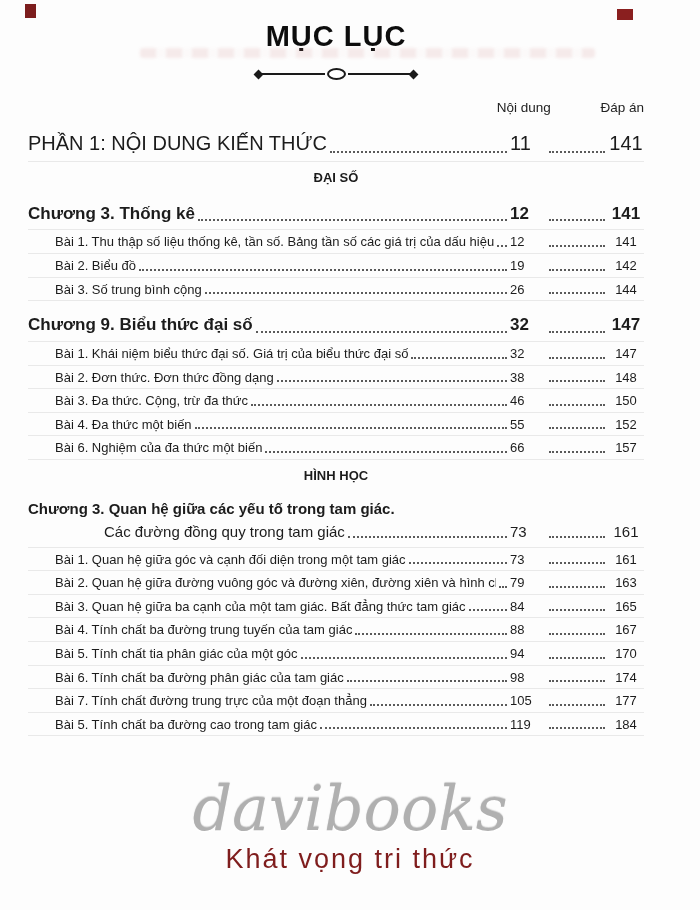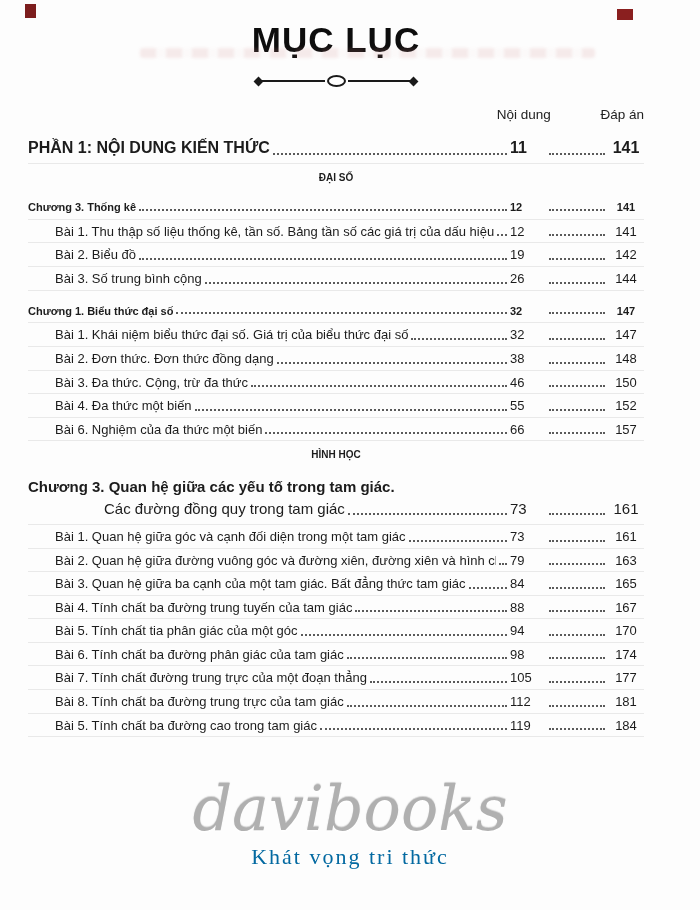--- a/index.html
+++ b/index.html
@@ -18,21 +18,21 @@
   .mark-tr { position: absolute; left: 617px; top: 9px; width: 16px; height: 11px; background: #8a1f1f; }
   .bleed {
     position: absolute; top: 48px; left: 140px; width: 455px; height: 10px;
     background: repeating-linear-gradient(90deg, rgba(205,130,130,.28) 0 16px, rgba(205,130,130,.05) 16px 26px);
     filter: blur(1.5px); border-radius: 3px; opacity: .55;
   }
 
   .title {
     margin: 10px 0 0 0;
     text-align: center;
-    font-size: 35px; font-weight: bold;
+    font-size: 29px; font-weight: bold;
     letter-spacing: 1px; color: #0d0d0d;
   }
   .divider { width: 162px; margin: 15px auto 0; display: flex; align-items: center; }
   .divider .line { flex: 1; height: 2px; background: #1a1a1a; }
   .diamond { width: 7px; height: 7px; background: #1a1a1a; transform: rotate(45deg); flex: 0 0 auto; }
   .oval { width: 15px; height: 8px; border: 2px solid #1a1a1a; border-radius: 50%; margin: 0 2px; background: #fff; flex: 0 0 auto; }
 
   .col-headers { margin-top: 20px; text-align: right; font-size: 13.5px; color: #222; }
   .col-headers .nd { margin-right: 46px; }
 
@@ -42,36 +42,36 @@
     padding: 4px 0;
     border-bottom: 1px solid #e9e9e9;
     font-size: 13px; line-height: 1.35;
   }
   .row .label { white-space: nowrap; overflow: hidden; }
   .dots { flex: 1 1 auto; min-width: 8px; border-bottom: 2px dotted #5a5a5a; margin: 0 3px 4px 3px; }
   .dots2 { flex: 0 0 56px; }
   .pnum { flex: 0 0 36px; white-space: nowrap; }
   .anum { flex: 0 0 36px; text-align: center; white-space: nowrap; }
 
-  .row.part { font-size: 16px; font-weight: bold; margin-top: 2px; padding: 5px 0 4px; }
-  .row.section { justify-content: center; font-size: 10px; font-weight: bold; border-bottom: none; padding: 7px 0 3px; }
-  .row.chapter { font-size: 11px; font-weight: bold; margin-top: 8px; padding: 5px 0 4px; }
+  .row.part { font-size: 20px; font-weight: normal; margin-top: 2px; padding: 5px 0 4px; }
+  .row.section { justify-content: center; font-size: 13px; font-weight: bold; border-bottom: none; padding: 7px 0 3px; }
+  .row.chapter { font-size: 17px; font-weight: bold; margin-top: 8px; padding: 5px 0 4px; }
   .row.lesson { padding: 3px 0 2px; }
   .row.lesson .label { margin-left: 27px; }
   .row.chapterline1 { font-size: 15px; font-weight: bold; border-bottom: none; margin-top: 8px; padding: 4px 0 1px; }
   .row.chapterline2 { font-size: 15px; font-weight: normal; padding: 1px 0 5px; }
   .row.chapterline2 .label { margin-left: 76px; }
 
   .watermark { position: absolute; left: 0; right: 0; top: 778px; text-align: center; pointer-events: none; }
   .wm1 {
     font-family: "DejaVu Serif", serif; font-style: italic;
     font-size: 62px; line-height: 1; color: #b0b0b0;
     text-shadow: 0 2px 2px rgba(255,255,255,.8), 0 -1px 1px rgba(120,120,120,.35);
   }
-  .wm2 { font-family: Liberation Serif, serif; font-size: 22px; color: #0369a1; margin-top: 4px; letter-spacing: 2px; }
+  .wm2 { font-family: Liberation Sans, sans-serif; font-size: 27px; color: #7f1d1d; margin-top: 4px; letter-spacing: 2px; }
 </style>
 </head>
 <body>
 
 <div class="sheet">
   <div class="mark-tl"></div>
   <div class="mark-tr"></div>
   <div class="bleed"></div>
 
   <h1 class="title">MỤC LỤC</h1>
@@ -122,21 +122,21 @@
         <span class="anum">142</span>
       </div>
       <div class="row lesson">
         <span class="label">Bài 3. Số trung bình cộng</span>
         <span class="dots"></span>
         <span class="pnum">26</span>
         <span class="dots dots2"></span>
         <span class="anum">144</span>
       </div>
       <div class="row chapter">
-        <span class="label">Chương 1. Biểu thức đại số</span>
+        <span class="label">Chương 9. Biểu thức đại số</span>
         <span class="dots"></span>
         <span class="pnum">32</span>
         <span class="dots dots2"></span>
         <span class="anum">147</span>
       </div>
       <div class="row lesson">
         <span class="label">Bài 1. Khái niệm biểu thức đại số. Giá trị của biểu thức đại số</span>
         <span class="dots"></span>
         <span class="pnum">32</span>
         <span class="dots dots2"></span>
@@ -224,27 +224,20 @@
         <span class="pnum">98</span>
         <span class="dots dots2"></span>
         <span class="anum">174</span>
       </div>
       <div class="row lesson">
         <span class="label">Bài 7. Tính chất đường trung trực của một đoạn thẳng</span>
         <span class="dots"></span>
         <span class="pnum">105</span>
         <span class="dots dots2"></span>
         <span class="anum">177</span>
-      </div>
-      <div class="row lesson">
-        <span class="label">Bài 8. Tính chất ba đường trung trực của tam giác</span>
-        <span class="dots"></span>
-        <span class="pnum">112</span>
-        <span class="dots dots2"></span>
-        <span class="anum">181</span>
       </div>
       <div class="row lesson">
         <span class="label">Bài 5. Tính chất ba đường cao trong tam giác</span>
         <span class="dots"></span>
         <span class="pnum">119</span>
         <span class="dots dots2"></span>
         <span class="anum">184</span>
       </div>
     </div>
 </div>

